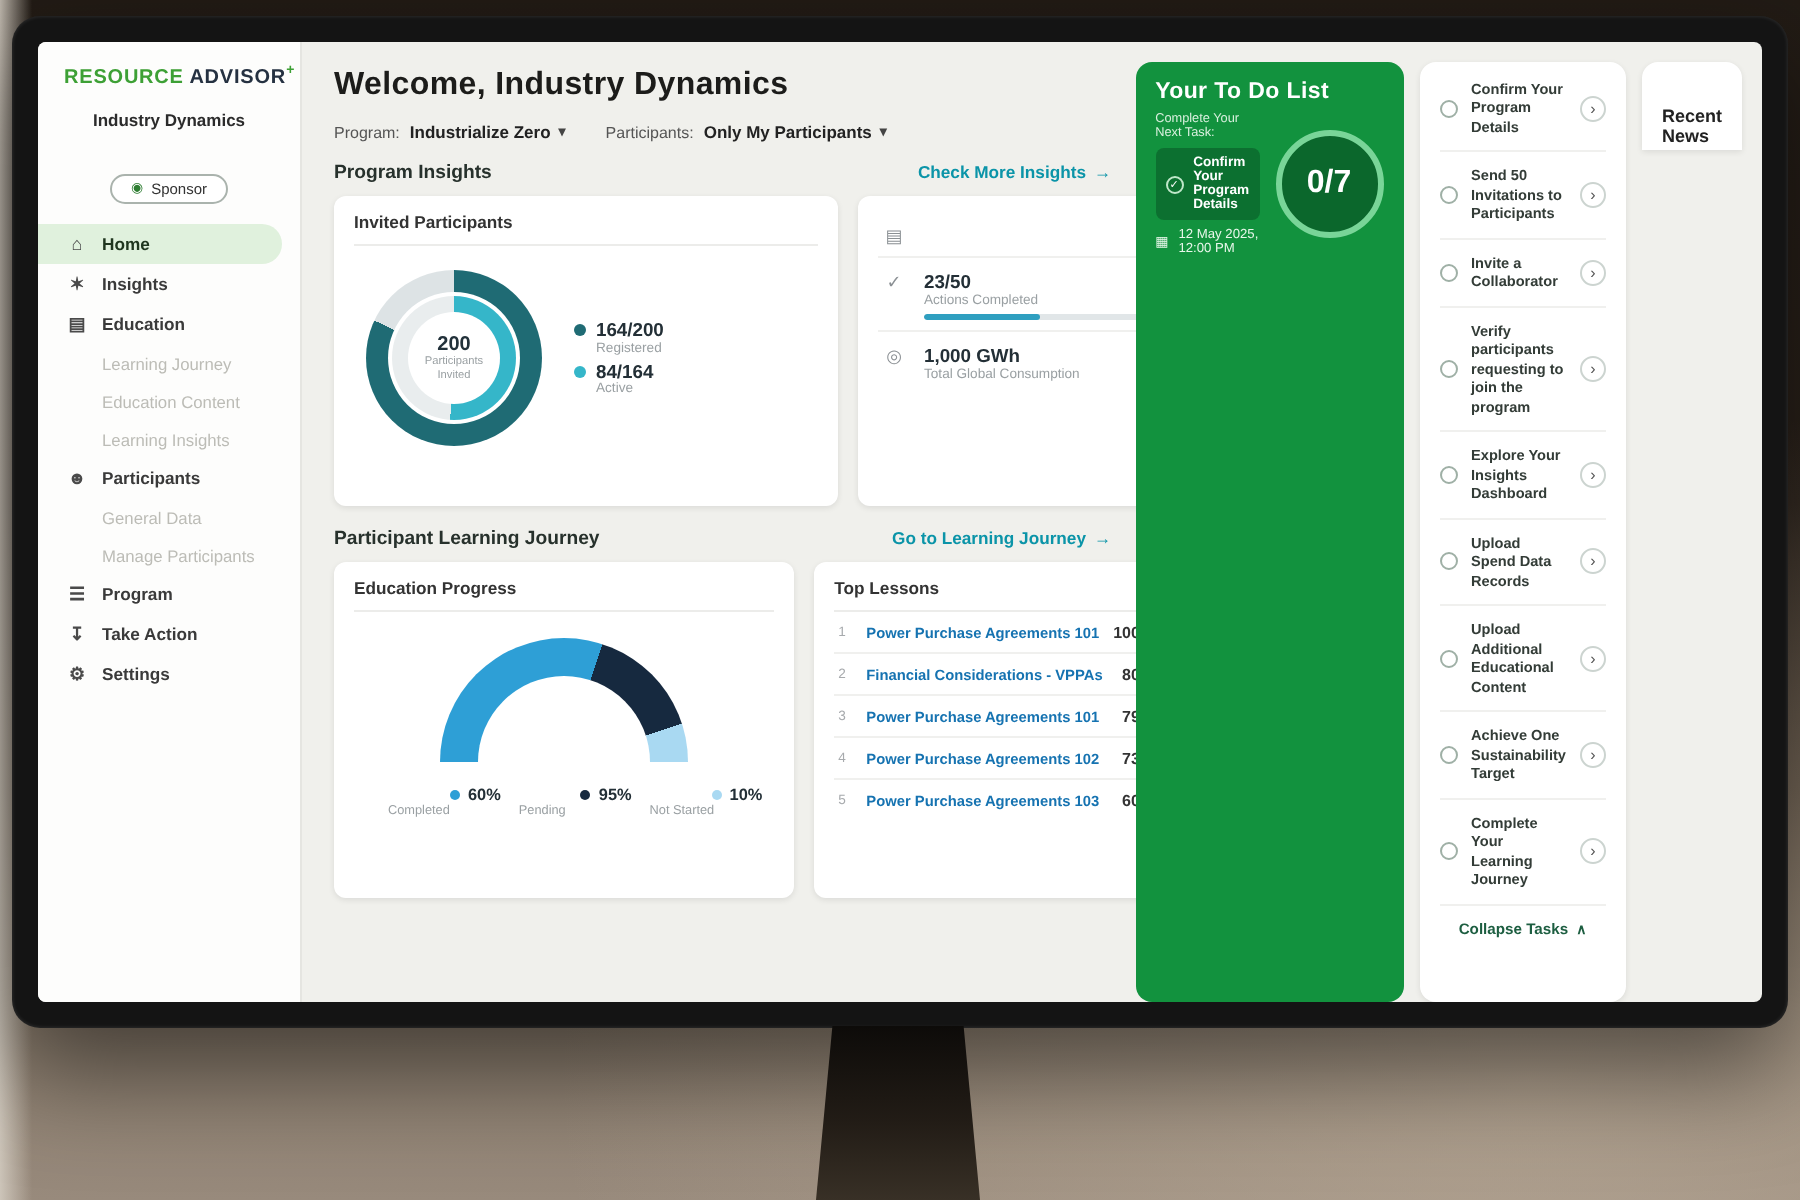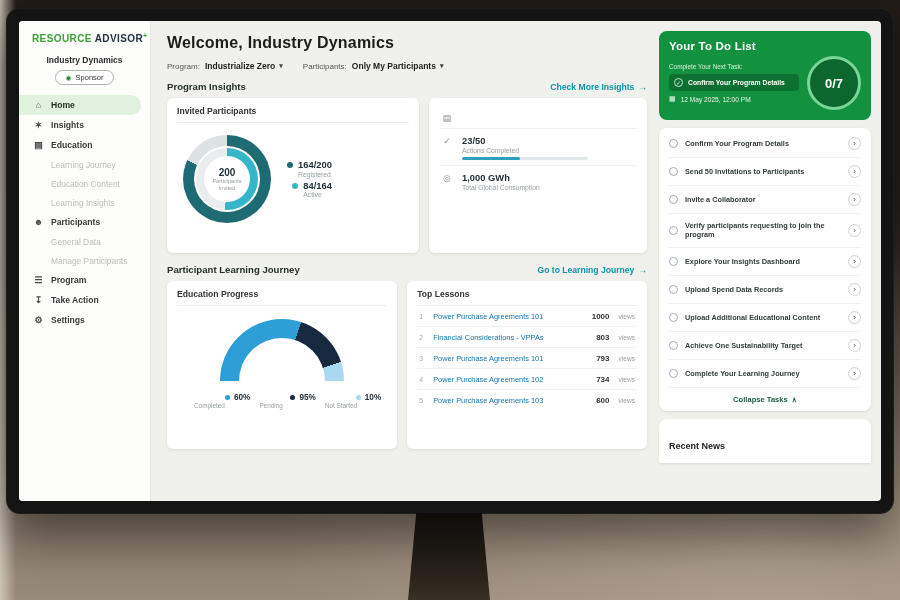--- a/index.html
+++ b/index.html
@@ -24,21 +24,21 @@
   .screen { position:relative; width:862px; height:480px; background:#f0f0ec; border-radius:4px;
     overflow:hidden; display:flex; color:#222; }
 
   
   .sidebar { flex:0 0 132px; background:#fdfdfc; border-right:1px solid #e5e5e1; padding-top:11px; }
   .logo { padding-left:13px; font-size:10px; font-weight:bold; letter-spacing:.4px; }
   .logo-res { color:#3da035; }
   .logo-adv { color:#253141; }
   .logo sup { font-size:7px; color:#3da035; }
   .org { text-align:center; font-size:8.5px; font-weight:bold; color:#2c2c2c; margin-top:11px; }
-  .sponsor { width:max-content; margin:5px auto 0; display:flex; align-items:center; gap:4px;
+  .sponsor { width:max-content; margin:22px auto 0; display:flex; align-items:center; gap:4px;
     border:1px solid #aab3ad; border-radius:10px; padding:2px 9px; font-size:7.5px; color:#333;
     cursor:pointer; background:#fff; }
   .sponsor .sp-ic { color:#2e7d32; font-size:7px; line-height:1; }
   .nav { margin-top:10px; }
   .nav-item { display:flex; align-items:center; gap:7px; height:20px; padding-left:14px;
     font-size:8.6px; font-weight:bold; color:#3a3a3a; cursor:pointer; }
   .nav-item .nav-ic { width:11px; text-align:center; font-size:9px; color:#4a4a4a; }
   .nav-item.active { background:#e0f1dd; border-radius:0 11px 11px 0; margin-right:9px; color:#20361f; }
   .nav-sub { display:flex; align-items:center; height:19px; padding-left:32px;
     font-size:8.4px; color:#bcbcb6; cursor:pointer; }
@@ -63,21 +63,21 @@
   .card-invited { flex:0 0 252px; height:155px; }
   .invited-body { display:flex; align-items:center; gap:16px; padding:12px 2px 0 6px; }
   .donut { position:relative; width:88px; height:88px; flex:none; }
   .d1 { position:absolute; inset:0; border-radius:50%; }
   .d2 { position:absolute; inset:11px; border-radius:50%; background:#fff; }
   .d3 { position:absolute; inset:13px; border-radius:50%; }
   .d4 { position:absolute; inset:21px; border-radius:50%; background:#fff;
     display:flex; flex-direction:column; align-items:center; justify-content:center; text-align:center; }
   .d4 .dv { font-size:10px; font-weight:bold; color:#22313a; }
   .d4 .dl { font-size:5.6px; color:#9aa0a3; width:38px; line-height:1.2; }
-  .legend-item { display:flex; align-items:flex-start; gap:5px; margin:3px 0;justify-content:flex-end; }
+  .legend-item { display:flex; align-items:flex-start; gap:5px; margin:3px 0; }
   .dot { width:6px; height:6px; border-radius:50%; margin-top:2px; flex:none; }
   .lg-val { font-size:9.4px; font-weight:bold; color:#232f36; line-height:1.15; }
   .lg-lab { font-size:6.8px; color:#9aa0a3; }
 
   
   .card-info { flex:1 1 auto; height:155px; }
   .info-row { display:flex; gap:9px; padding:6px 0 5px 2px; border-bottom:1px solid #f0f0ee; }
   .info-row:last-child { border-bottom:none; }
   .info-ic { width:12px; text-align:center; font-size:9px; color:#8b9094; padding-top:1px; }
   .info-val { font-size:9.4px; font-weight:bold; color:#232f36; }
@@ -98,42 +98,42 @@
   .gl-top { display:flex; align-items:center; gap:4px;padding-left:40px; }
   .gl-dot { width:5px; height:5px; border-radius:50%; }
   .gl-pct { font-size:8.2px; font-weight:bold; color:#232f36; }
   .gl-lab { font-size:6.4px; color:#9aa0a3; margin-left:9px; }
 
   
   .card-lessons { flex:1 1 auto; height:168px; }
   .lesson-row { display:flex; align-items:center; gap:7px; padding:5.5px 2px; border-bottom:1px solid #f0f0ee; }
   .lesson-row:last-child { border-bottom:none; }
   .ls-rank { font-size:6.8px; color:#a7aaad; width:7px; }
-  .ls-title { flex:1; font-size:7.4px; font-weight:normal; color:#1673b1; cursor:pointer;
+  .ls-title { flex:1; font-size:7.4px; font-weight:bold; color:#1673b1; cursor:pointer;
     white-space:nowrap; overflow:hidden; text-overflow:ellipsis; text-decoration:none; }
   .ls-views { font-size:8px; font-weight:bold; color:#333; }
   .ls-unit { font-size:6.6px; color:#9aa0a3; margin-left:2px; }
 
   
-  .rightcol { flex:0 0 222px; padding:10px 10px 0 0; display:flex; flex-direction:column; gap:8px; }
+  .rightcol { flex:0 0 222px; padding:10px 10px 0 0; display:flex; flex-direction:row; gap:8px; }
   .todo-card { background:#12923e; border-radius:8px; padding:9px 10px 10px; color:#fff; }
   .todo-title { font-size:11.5px; font-weight:bold; letter-spacing:.2px; }
   .todo-body { display:flex; align-items:center; gap:8px; margin-top:4px; }
   .todo-left { flex:1; min-width:0; }
   .todo-sub { font-size:6.4px; color:#d9f0de; }
   .todo-next { display:flex; align-items:center; gap:5px; background:#0c7030; border-radius:4px;
     padding:4px 5px; margin:4px 0; cursor:pointer; }
   .todo-check { width:9px; height:9px; border:1px solid #bfe7c9; border-radius:50%; flex:none;
     font-size:5.5px; line-height:8px; text-align:center; color:#fff; }
   .todo-next-label { font-size:6.8px; font-weight:bold; color:#fff; }
   .todo-date { display:flex; align-items:center; gap:5px; font-size:6.6px; color:#e8f7ea; }
   .todo-date .cal { font-size:7px; }
   .ring { width:54px; height:54px; flex:none; border-radius:50%; background:#0b672c;
     border:3px solid #79d598; display:flex; align-items:center; justify-content:center;
-    font-size:13px; font-weight:bold; color:#fff; }
+    font-size:16px; font-weight:bold; color:#fff; }
 
   .tasks-card { background:#fff; border-radius:8px; padding:2px 10px 0; box-shadow:0 1px 3px rgba(0,0,0,.09); }
   .task-row { display:flex; align-items:center; gap:7px; padding:7px 0; border-bottom:1px solid #f0f0ee; cursor:pointer; }
   .t-circle { width:9px; height:9px; border:1.2px solid #9fb0a6; border-radius:50%; flex:none; }
   .t-label { flex:1; font-size:7.3px; font-weight:bold; color:#333c37; line-height:1.3; }
   .t-go { width:13px; height:13px; flex:none; border:1px solid #ccd4d0; border-radius:50%;
     display:flex; align-items:center; justify-content:center; font-size:8px; color:#555; }
   .collapse-row { text-align:center; padding:7px 0 7px; font-size:7.6px; font-weight:bold;
     color:#1d5e41; cursor:pointer; }
   .collapse-row .up { margin-left:4px; font-size:7px; }

